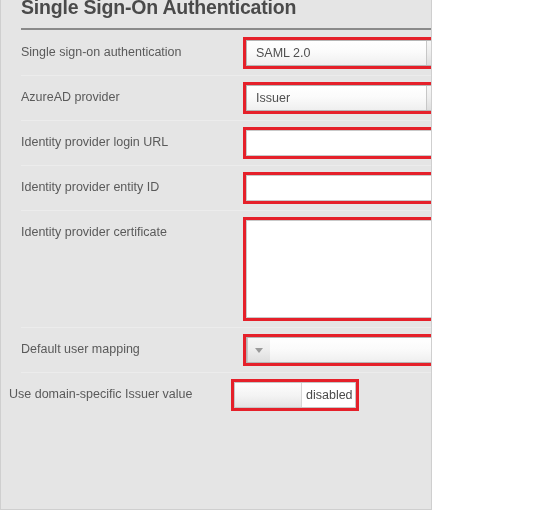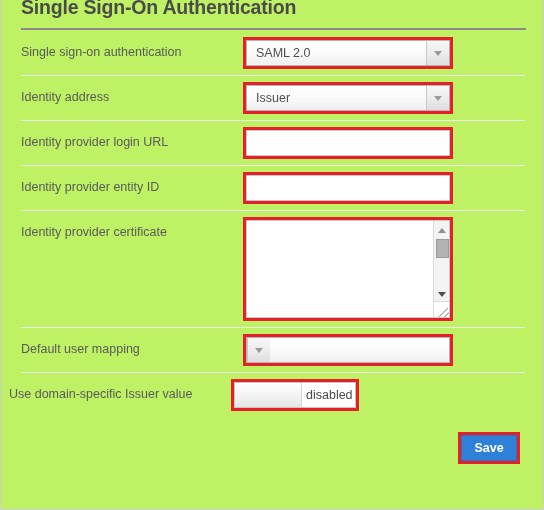--- a/index.html
+++ b/index.html
@@ -10,23 +10,23 @@
   body {
     width: 544px;
     height: 510px;
     font-family: "Liberation Sans", sans-serif;
     overflow: hidden;
   }
 
   .page {
     position: relative;
     box-sizing: border-box;
-    width: 544px;
+    width: 432px;
     height: 510px;
-    background: #bef264;
+    background: #e5e5e5;
     border: 1px solid #cfcfcf;
     border-top: 0;
     overflow: hidden;
   }
 
   
   .panel-title {
     position: absolute;
     left: 20px;
     top: -4px;
@@ -279,21 +279,21 @@
             <div class="sel-value">SAML 2.0</div>
             <div class="sel-btn">
               <span class="caret"></span>
             </div>
           </div>
         </div>
       </div>
     </div>
 
     <div class="row">
-      <div class="row-label">Identity address</div>
+      <div class="row-label">AzureAD provider</div>
       <div class="field-wrap">
         <div class="hl">
           <div class="sel">
             <div class="sel-value">Issuer</div>
             <div class="sel-btn">
               <span class="caret"></span>
             </div>
           </div>
         </div>
       </div>

